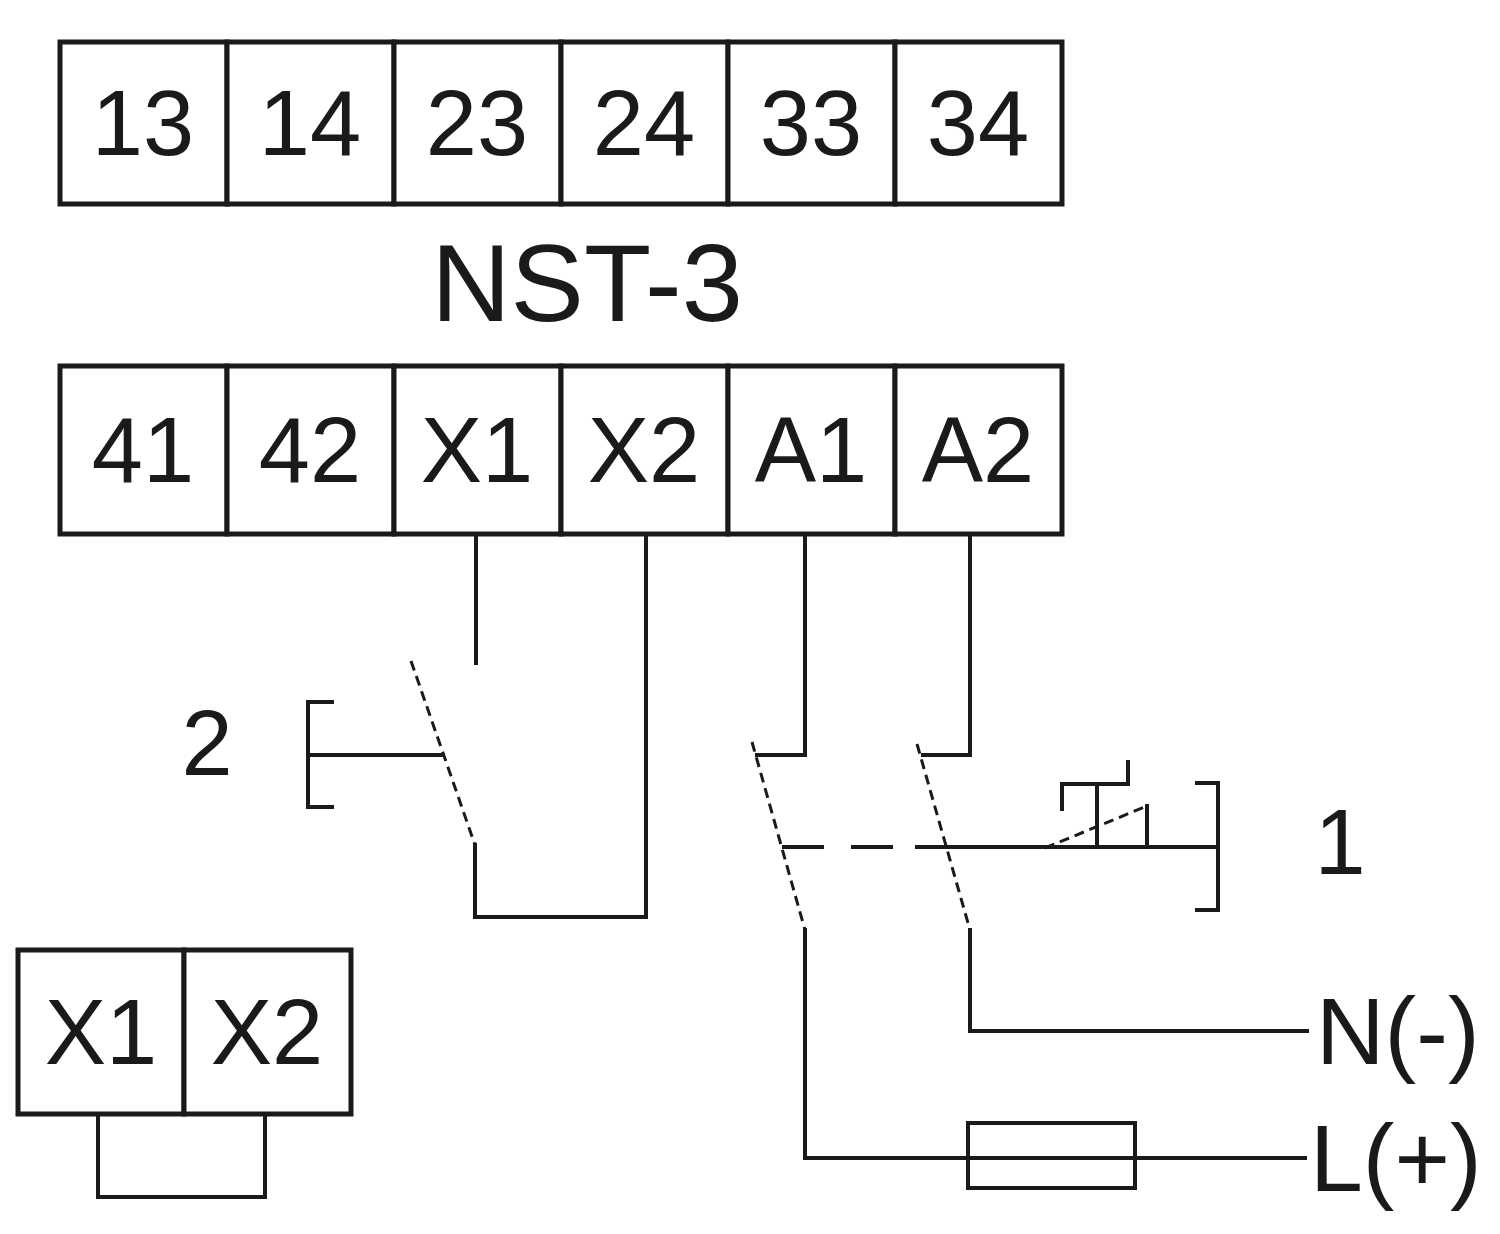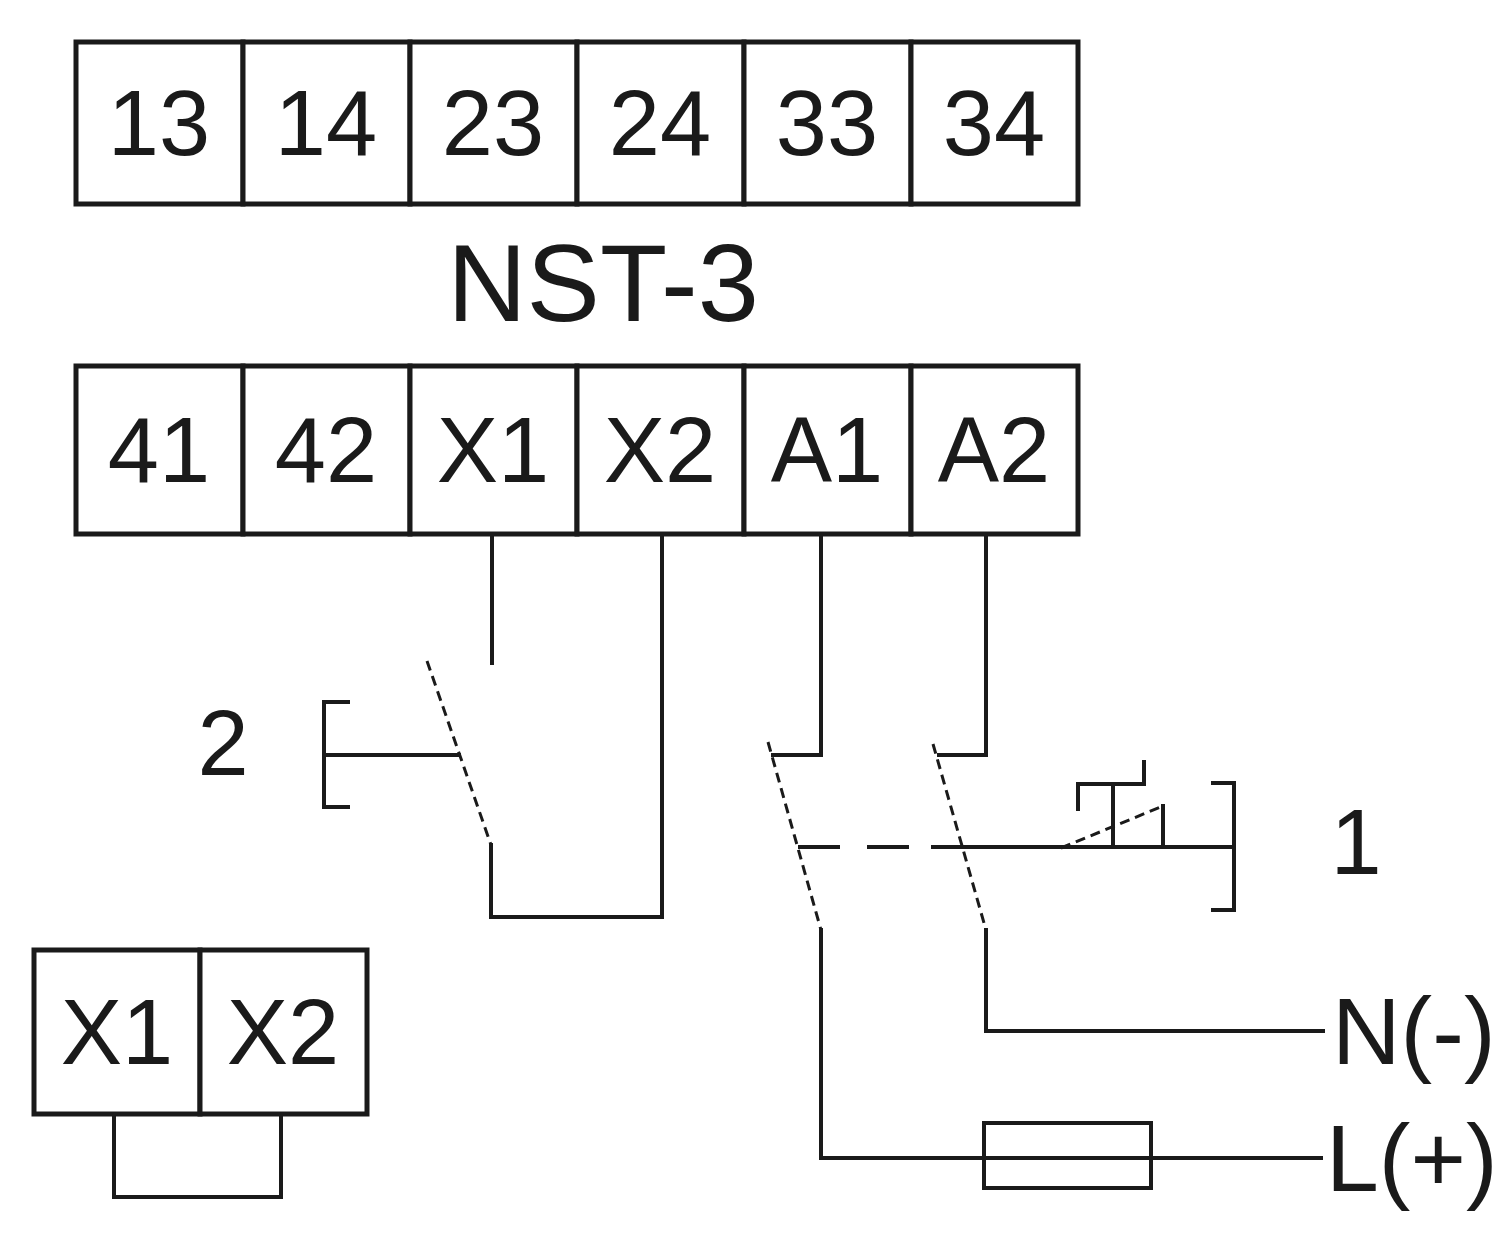--- a/index.html
+++ b/index.html
@@ -5,21 +5,20 @@
   :root { --line: #1a1a1a; --background: #ffffff; }
   * { margin: 0; padding: 0; box-sizing: border-box; }
   html, body { background: #ffffff; }
   .screen {
     position: relative;
     width: 1500px;
     height: 1234px;
     background: var(--background);
     font-family: "Liberation Sans", "DejaVu Sans", sans-serif;
     overflow: hidden;
-    padding-left: 16px;
   }
   svg { display: block; }
   .box  { fill: #ffffff; stroke: var(--line); stroke-width: 5; }
   .w    { fill: none; stroke: var(--line); stroke-width: 4; stroke-linecap: square; }
   .diag { fill: none; stroke: var(--line); stroke-width: 3; stroke-linecap: butt; stroke-dasharray: 10 6; }
   .mech { fill: none; stroke: var(--line); stroke-width: 4; stroke-dasharray: 42 27; }
   .fuse { fill: none; stroke: var(--line); stroke-width: 4; }
   text  { fill: var(--line); }
   .t-term  { font-size: 92px; text-anchor: middle; }
   .t-title { font-size: 110px; text-anchor: middle; }

